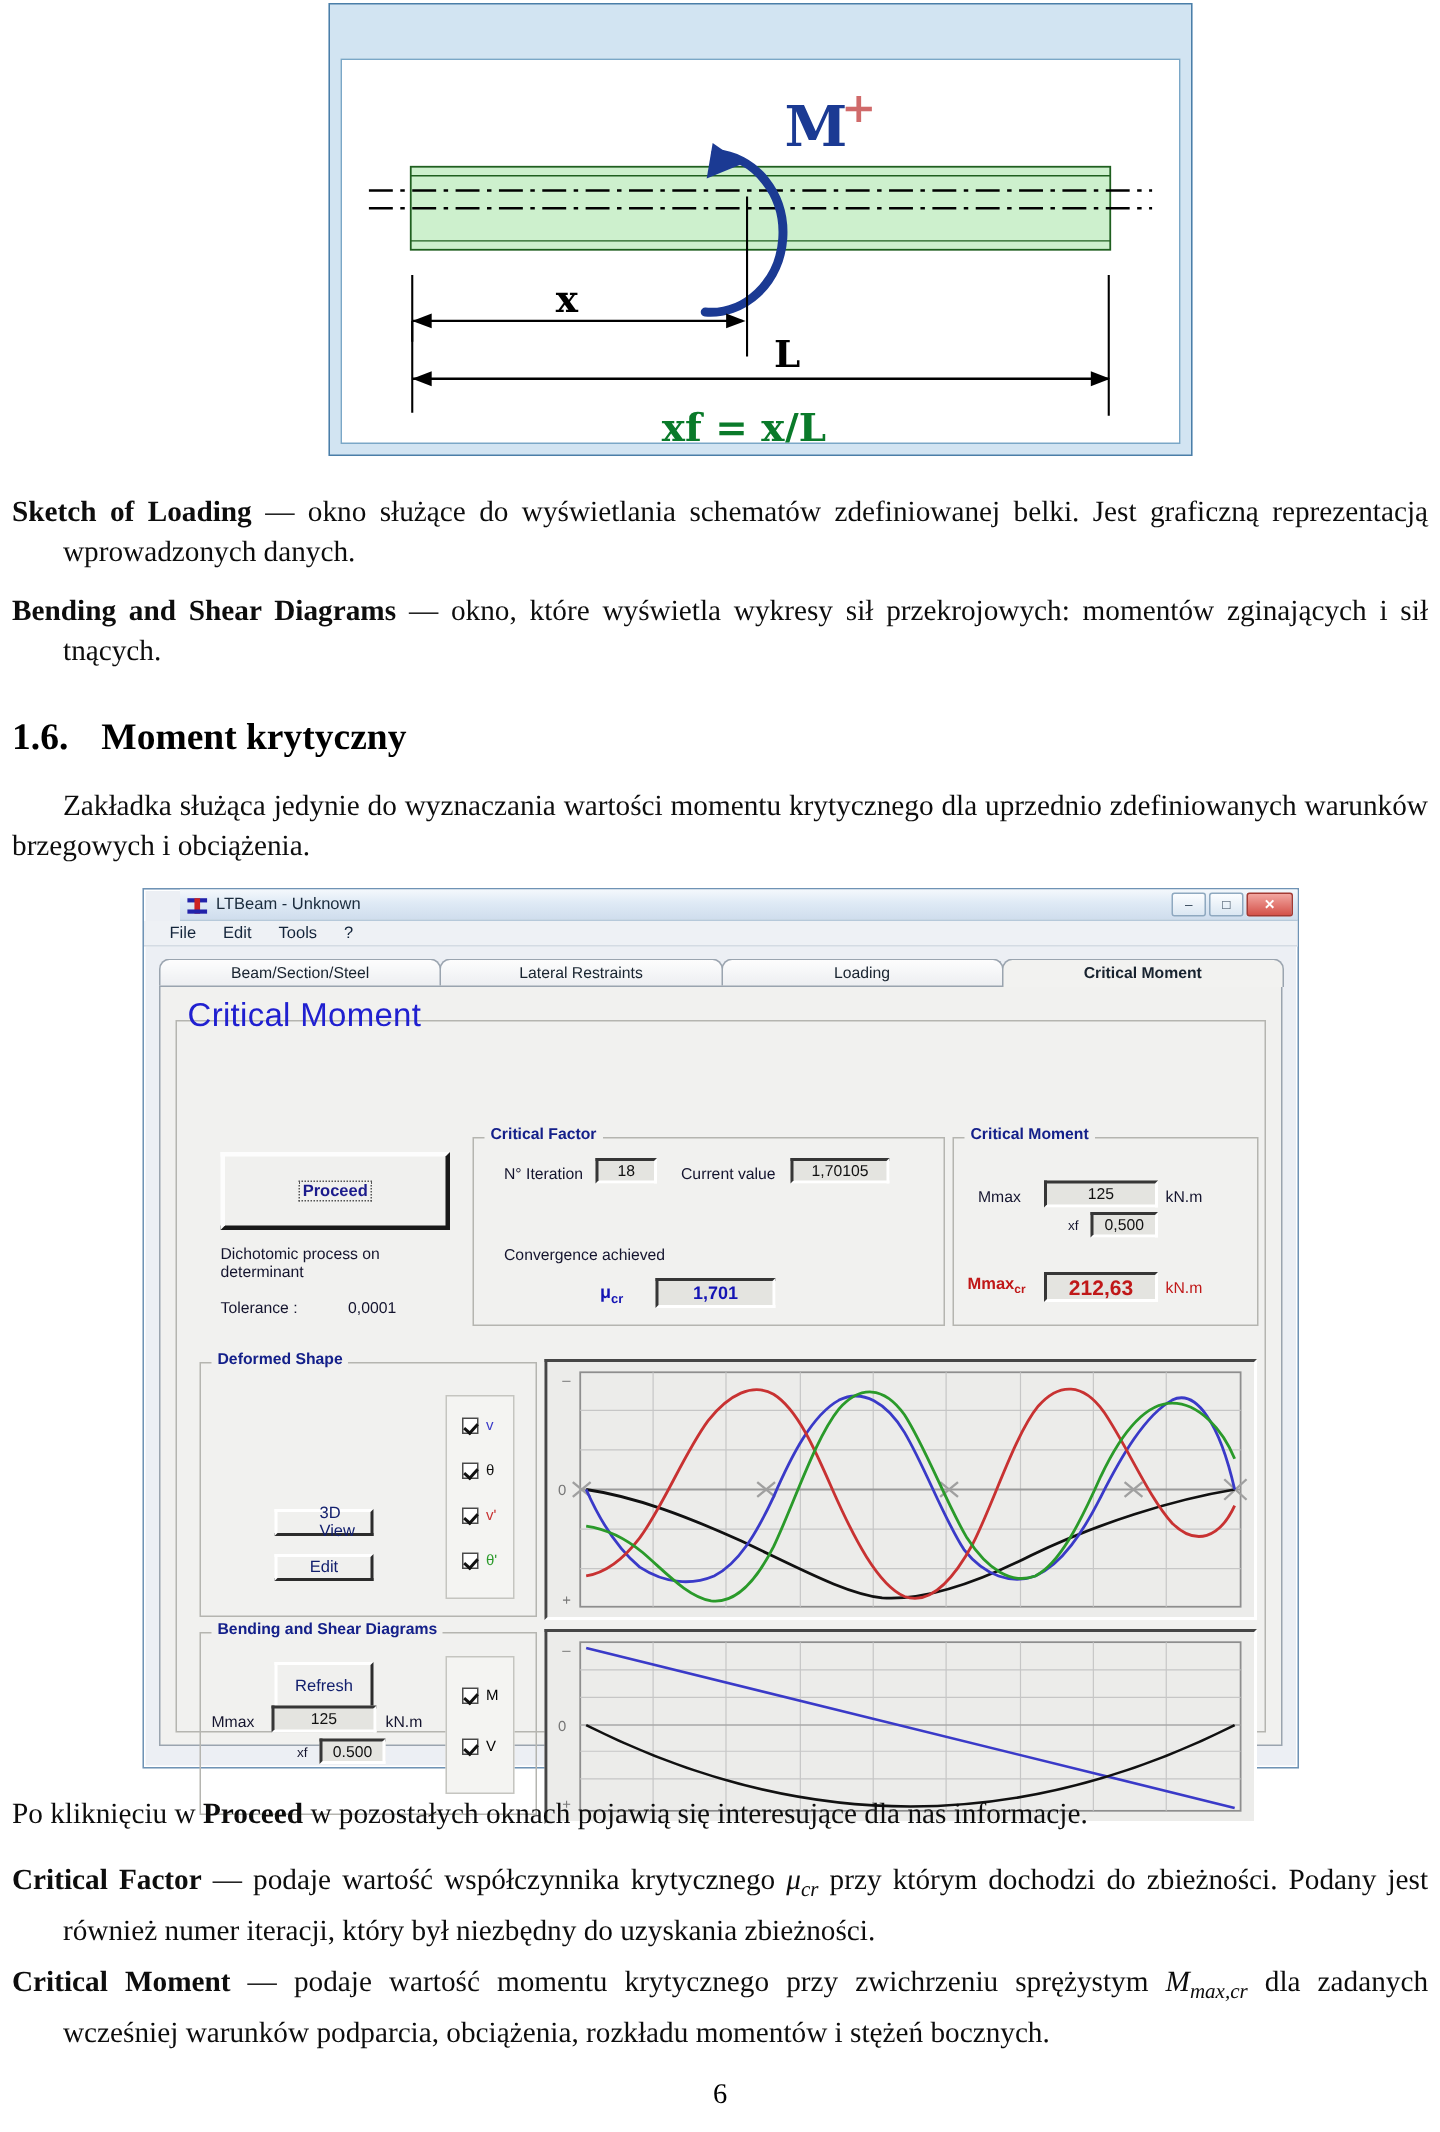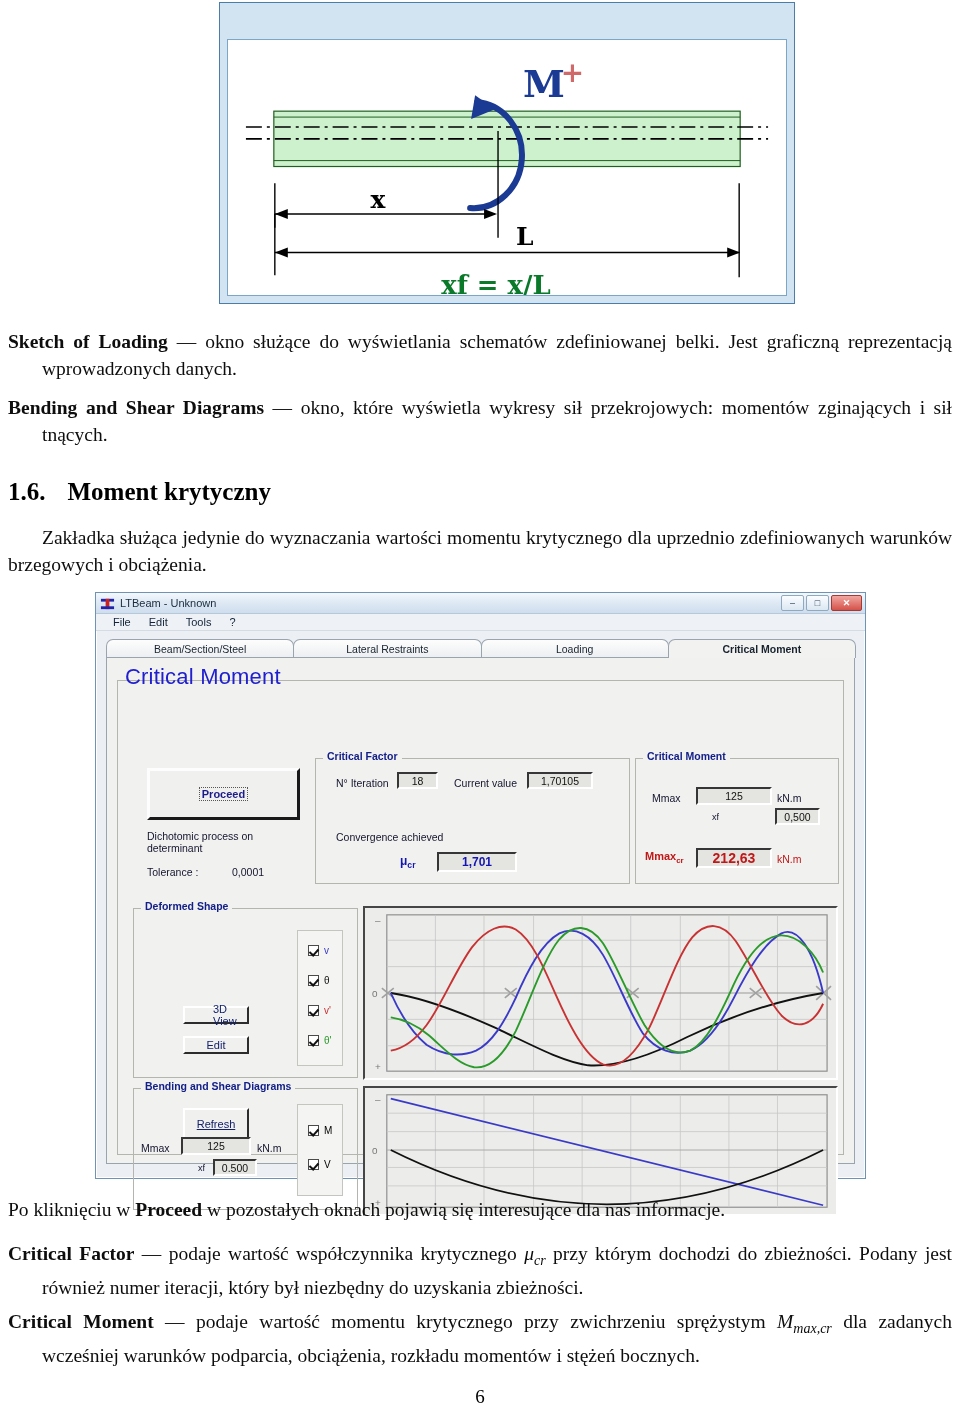--- a/index.html
+++ b/index.html
@@ -71,20 +71,21 @@
     position:absolute; left:95px; top:592px; width:771px; height:587px;
     background:#eceff4;
     border:1px solid #6f93b5;
     box-shadow:0 0 0 1px #ffffff inset;
   }
   .app-titlebar{
     height:21px;
     background:linear-gradient(to bottom,#f4f8fc 0%,#dfeaf5 45%,#cfdded 100%);
     display:flex; align-items:center; position:relative;
     border-bottom:1px solid #b6c9da;
+    margin-left:24px;
   }
   .app-icon{ width:15px; height:15px; margin-left:4px; position:relative; }
   .app-title{
     font-family:"Liberation Sans", sans-serif; font-size:11px; color:#1a2b3c;
     margin-left:5px;
   }
   .win-btns{ position:absolute; right:3px; top:2px; display:flex; gap:2px; }
   .win-btn{
     width:23px; height:16px; border:1px solid #8fa9c0; border-radius:2px;
     background:linear-gradient(to bottom,#fbfdff,#dbe7f2);
@@ -327,21 +328,21 @@
       <span class="blue-big">1,701</span>
     </div>
 
     <div class="gbox" style="left:528px; top:100px; width:204px; height:126px;">
       <span class="glabel">Critical Moment</span>
     </div>
     <div class="lbl" style="left:545px; top:134px;">Mmax</div>
     <div class="field" style="left:589px; top:129px; width:76px; height:18px;">125</div>
     <div class="lbl" style="left:670px; top:134px;">kN.m</div>
     <div class="lbl small" style="left:605px; top:154px;">xf</div>
-    <div class="field" style="left:620px; top:150px; width:45px; height:17px;margin-left:48px;">0,500</div>
+    <div class="field" style="left:620px; top:150px; width:45px; height:17px;">0,500</div>
     <div class="lbl red-lbl" style="left:538px; top:192px;">
       <span>Mmax</span><sub class="sm">cr</sub>
     </div>
     <div class="field" style="left:589px; top:190px; width:76px; height:20px;">
       <span class="red-big">212,63</span>
     </div>
     <div class="lbl" style="left:670px; top:195px; color:#c01818;">kN.m</div>
 
     <div class="gbox" style="left:26px; top:250px; width:225px; height:170px;">
       <span class="glabel">Deformed Shape</span>
@@ -410,21 +411,21 @@
 
         <path d="M26,146 C 38,144 50,136 62,120 C 78,98 92,62 108,40 C 122,22 138,14 152,22 C 168,32 180,60 192,88 C 206,120 222,152 240,160 C 256,166 272,150 286,124 C 300,96 314,50 330,30 C 344,14 360,14 374,34 C 390,58 404,92 420,110 C 436,126 452,120 462,98" fill="none" stroke="#c83232" stroke-width="1.9"></path>
 
         <path d="M26,112 C 40,114 52,120 64,130 C 80,144 94,160 110,163 C 126,165 140,150 152,126 C 166,96 180,52 196,32 C 210,16 226,16 240,36 C 254,58 268,96 282,120 C 296,142 312,152 328,146 C 344,138 358,110 372,78 C 386,48 402,28 420,28 C 438,28 454,46 462,66" fill="none" stroke="#2a9a2a" stroke-width="1.9"></path>
       </svg>
     </div>
 
     <div class="gbox" style="left:26px; top:430px; width:225px; height:122px;">
       <span class="glabel">Bending and Shear Diagrams</span>
     </div>
-    <div class="btn3d" style="left:76px; top:450px; width:66px; height:32px;text-decoration:underline;">
+    <div class="btn3d" style="left:76px; top:450px; width:66px; height:32px;">
       <span>Refresh</span>
     </div>
     <div class="lbl" style="left:34px; top:484px;">Mmax</div>
     <div class="field" style="left:74px; top:479px; width:70px; height:18px;">125</div>
     <div class="lbl" style="left:150px; top:484px;">kN.m</div>
     <div class="lbl small" style="left:91px; top:505px;">xf</div>
     <div class="field" style="left:106px; top:501px; width:44px; height:17px;">0.500</div>
     <div class="chkpanel" style="left:190px; top:446px; width:46px; height:92px;">
       <div class="chkrow" style="left:10px; top:20px;">
         <span class="chk"></span>

